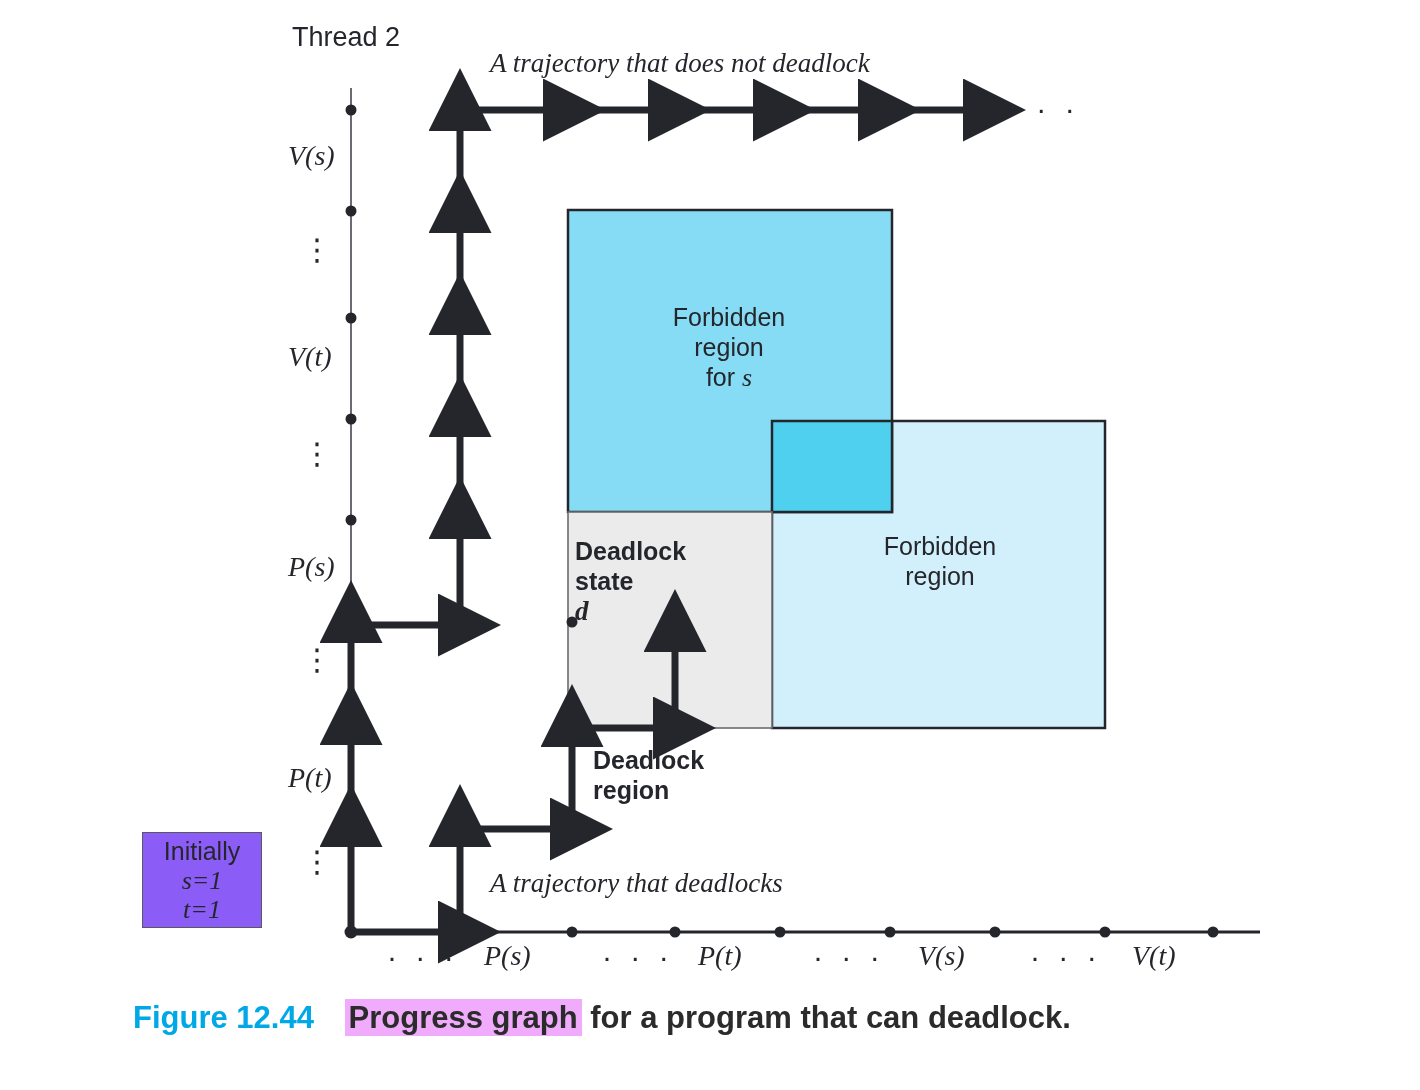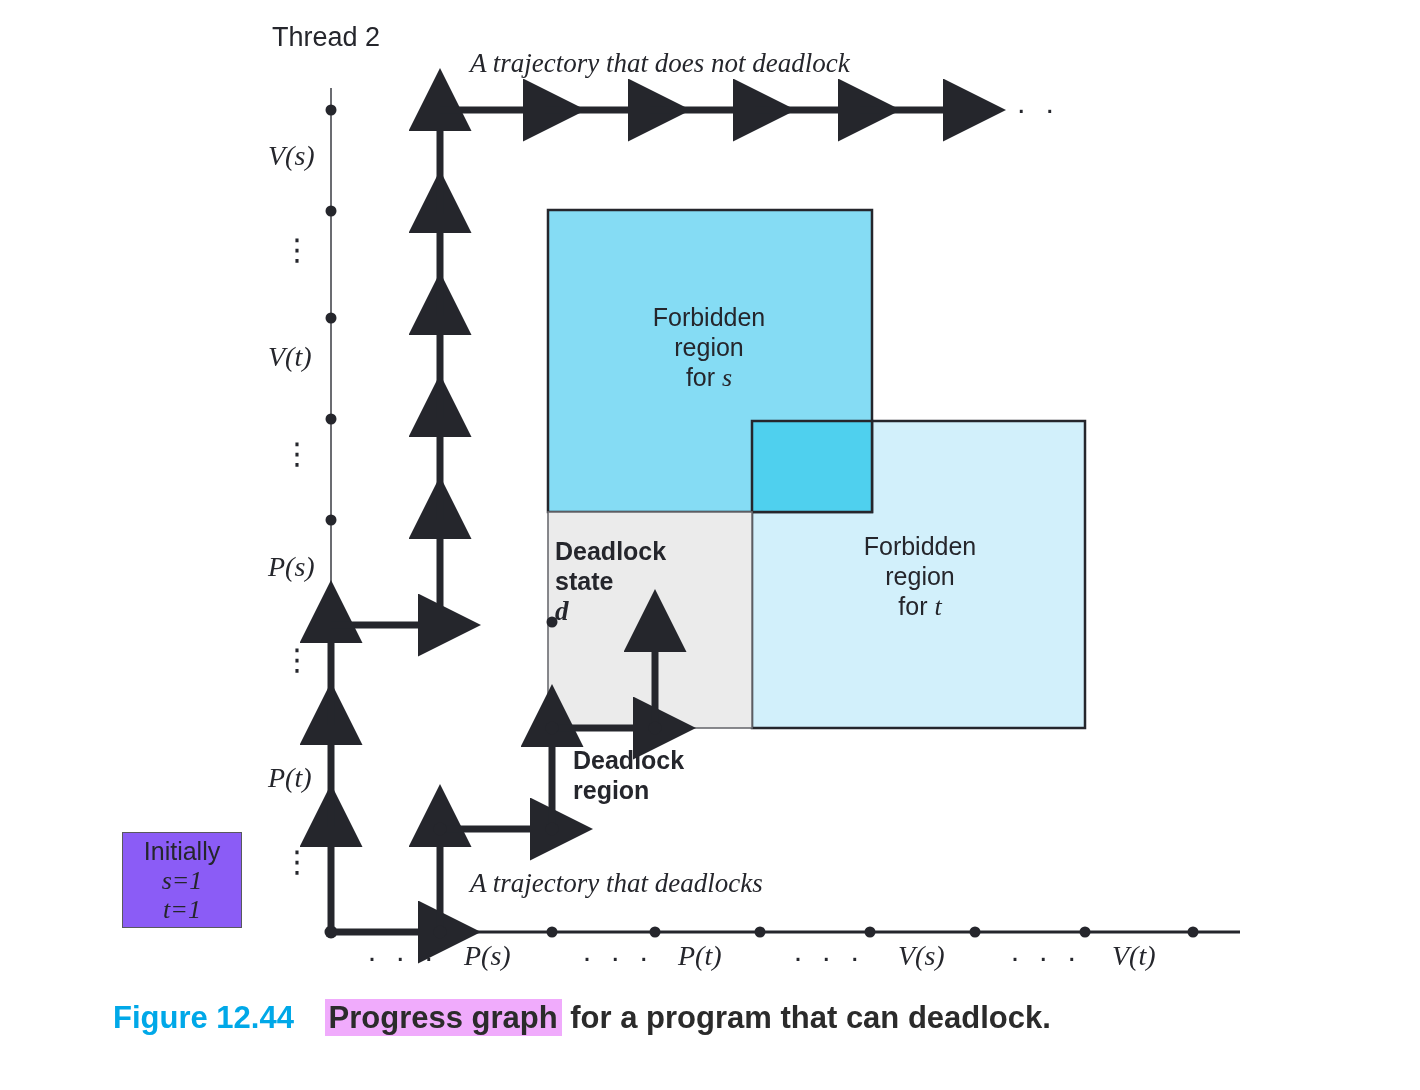--- a/index.html
+++ b/index.html
@@ -1,17 +1,17 @@
 <!DOCTYPE html>
 <html><head>
 <meta charset="utf-8">
 <style>
   html,body{margin:0;padding:0;background:#ffffff;}
   body{width:1420px;height:1090px;font-family:"Liberation Sans",sans-serif;color:#25262c;}
-  #stage{position:relative;width:1252px;height:1090px;overflow:hidden;background:#fff;}
+  #stage{position:relative;width:1252px;height:1090px;overflow:hidden;background:#fff;margin-left:20px;}
   svg#fig{position:absolute;left:0;top:0;width:1420px;height:1090px;}
   .lbl{position:absolute;white-space:nowrap;}
   .axis-name{font-family:"Liberation Sans",sans-serif;font-size:27px;color:#25262c;}
   .tick-lbl{font-family:"Liberation Serif",serif;font-style:italic;font-size:28px;color:#25262c;}
   .dots{font-family:"Liberation Sans",sans-serif;font-size:30px;letter-spacing:5px;color:#25262c;}
   .vdots{font-family:"Liberation Sans",sans-serif;font-size:30px;line-height:14px;color:#25262c;text-align:center;}
   .traj-note{font-family:"Liberation Serif",serif;font-style:italic;font-size:27px;color:#25262c;}
   .region-lbl{font-family:"Liberation Sans",sans-serif;font-size:25px;color:#25262c;text-align:center;line-height:30px;}
   .region-lbl i{font-family:"Liberation Serif",serif;font-style:italic;font-size:26px;}
   .bold-lbl{font-family:"Liberation Sans",sans-serif;font-weight:bold;font-size:25px;color:#25262c;text-align:left;line-height:30px;}
@@ -146,21 +146,20 @@
 
   <div class="lbl region-lbl" style="left:589px;top:302px;width:240px;">
     <div>Forbidden</div>
     <div>region</div>
     <div><span>for </span><i>s</i></div>
   </div>
 
   <div class="lbl region-lbl" style="left:800px;top:531px;width:240px;">
     <div>Forbidden</div>
     <div>region</div>
-    <div><span>for </span><i>t</i></div>
   </div>
 
   <div class="lbl bold-lbl" style="left:555px;top:536px;width:190px;">
     <div>Deadlock</div>
     <div>state</div>
     <div><i>d</i></div>
   </div>
 
   <div class="lbl bold-lbl" style="left:573px;top:745px;width:160px;">
     <div>Deadlock</div>

